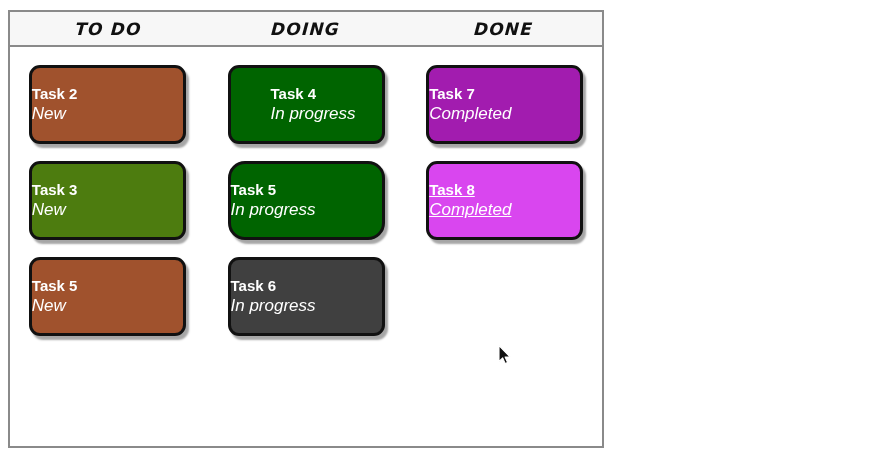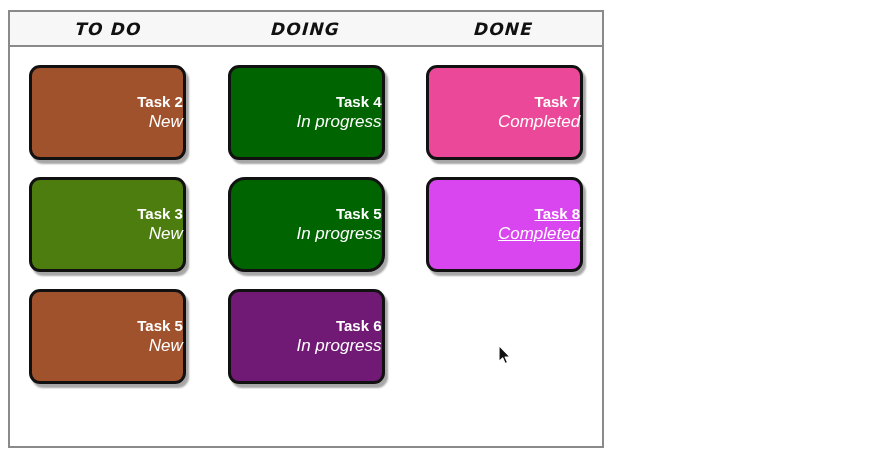--- a/index.html
+++ b/index.html
@@ -74,27 +74,27 @@
   .col-cards {
     display: flex;
     flex-direction: column;
     align-items: center;
     gap: 17px;
   }
 
   
   .card {
     width: 157px;
-    height: 95px;
+    height: 79px;
     border: 3px solid #111111;
     border-radius: 11px;
     box-sizing: border-box;
     display: flex;
     flex-direction: column;
-    align-items: flex-end;
+    align-items: flex-start;
     justify-content: center;
     color: #ffffff;
     box-shadow: 3px 4px 2px rgba(0, 0, 0, 0.35);
     cursor: pointer;
     user-select: none;
   }
   .card-title {
     font-size: 15px;
     font-weight: bold;
     line-height: 1.25;
@@ -149,29 +149,29 @@
     <div class="column">
       <div class="col-cards">
         <div class="card" style="background: rgb(0, 100, 0); padding-left: 40px;">
           <div class="card-title">Task 4</div>
           <div class="card-status">In progress</div>
         </div>
         <div class="card" style="background: rgb(0, 100, 0); border-radius: 17px;">
           <div class="card-title">Task 5</div>
           <div class="card-status">In progress</div>
         </div>
-        <div class="card" style="background: #701a75;">
+        <div class="card" style="background: #404040;">
           <div class="card-title">Task 6</div>
           <div class="card-status">In progress</div>
         </div>
       </div>
     </div>
     <div class="column">
       <div class="col-cards">
-        <div class="card" style="background: #ec4899;">
+        <div class="card" style="background: #a21caf;">
           <div class="card-title">Task 7</div>
           <div class="card-status">Completed</div>
         </div>
         <div class="card" style="background: #d946ef; text-decoration: underline;">
           <div class="card-title">Task 8</div>
           <div class="card-status">Completed</div>
         </div>
       </div>
     </div>
   </div>

